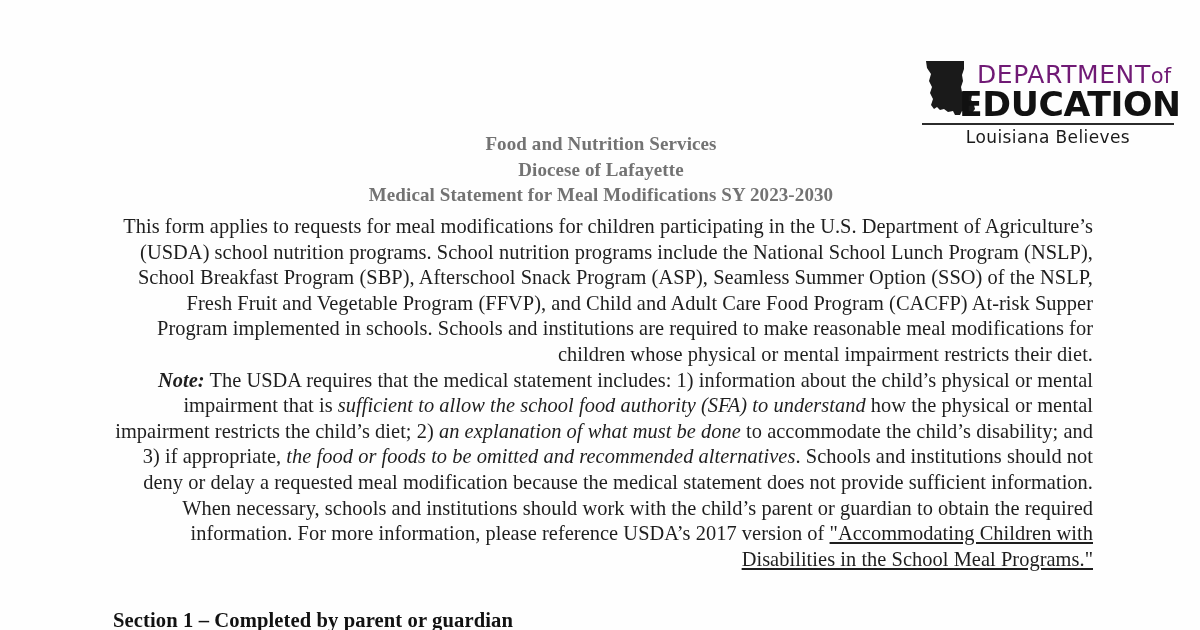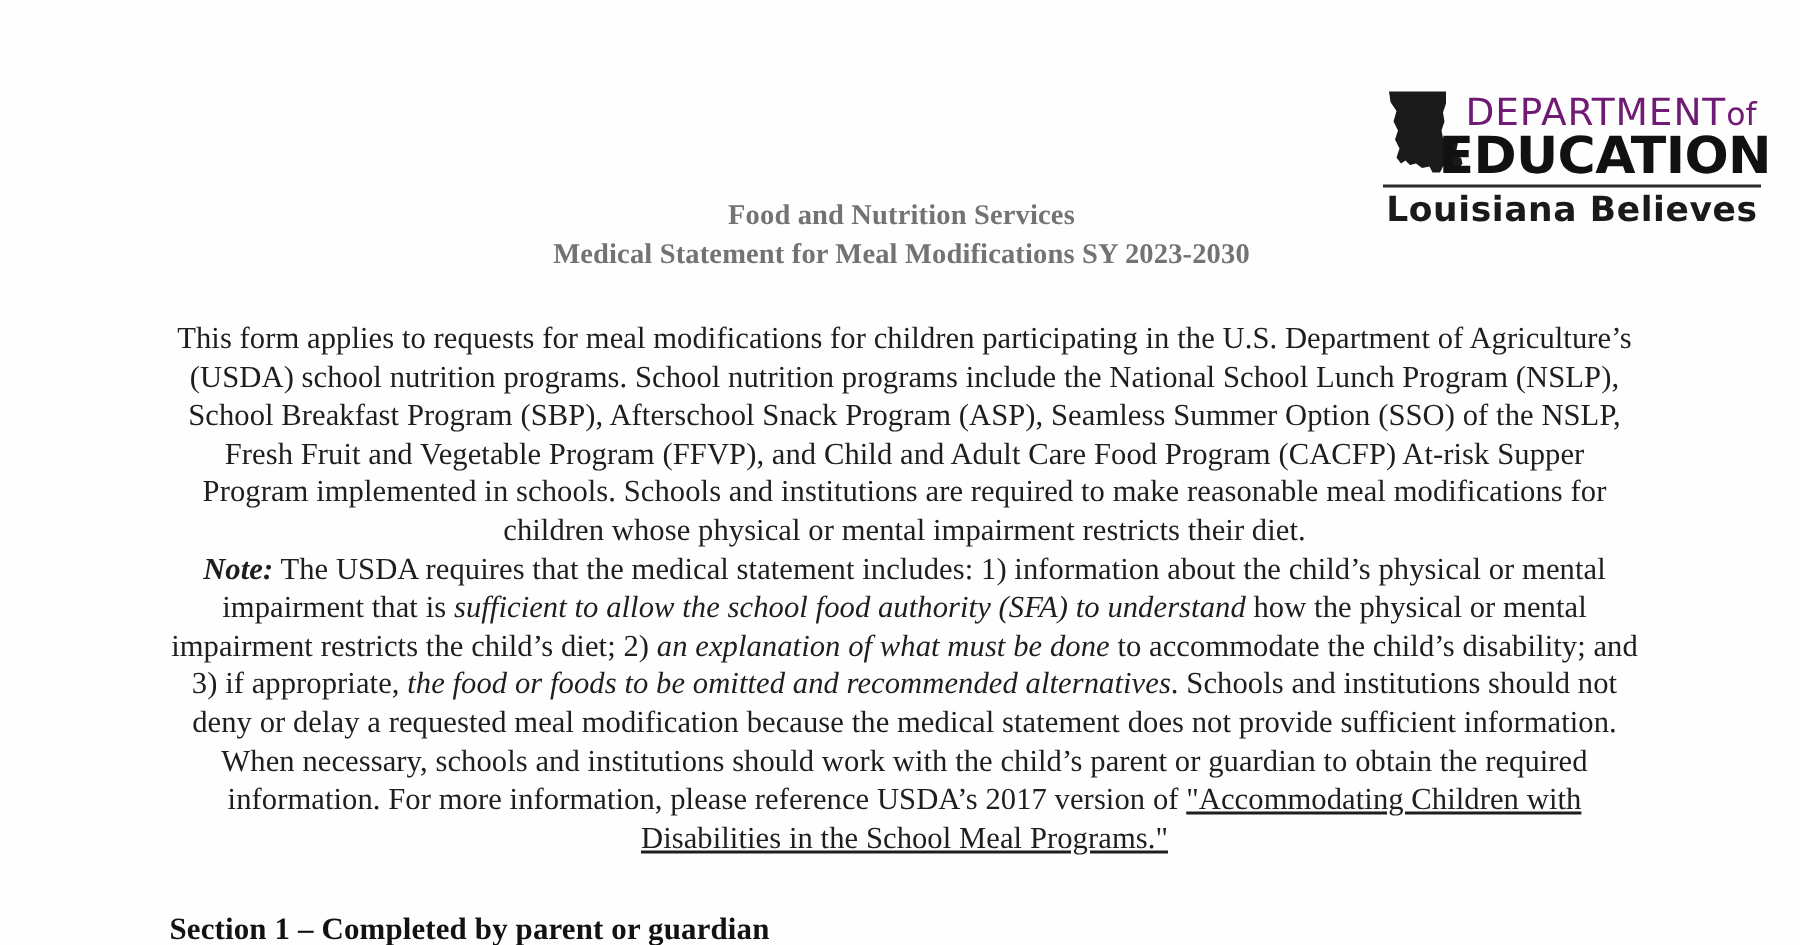--- a/index.html
+++ b/index.html
@@ -79,26 +79,26 @@
     transform: scaleX(1.02);
     transform-origin: left center;
   }
   .logo-rule {
     border-top: 2px solid #2b2b2b;
     margin-top: 1px;
     width: 100%;
   }
   .tagline {
     font-family: "DejaVu Sans", sans-serif;
-    font-size: 23px;
+    font-size: 17px;
     color: #1a1a1a;
     text-align: center;
     letter-spacing: 0.4px;
     margin-top: 2px;
-    font-weight: 700;
+    font-weight: 400;
     white-space: nowrap;
   }
 
   
   .title-block {
     position: absolute;
     top: 131px;
     left: 113px;
     width: 976px;
     text-align: center;
@@ -115,21 +115,21 @@
   .body-block {
     position: absolute;
     top: 214px;
     left: 113px;
     width: 980px;
   }
   p.para {
     margin: 0;
     font-size: 20.4px;
     line-height: 25.6px;
-    text-align: center;
+    text-align: right;
     color: #1e1e1e;
     letter-spacing: 0.05px;
   }
   p.para + p.para { }
 
   .it { font-style: italic; }
   .bi { font-style: italic; font-weight: bold; }
   a.doclink {
     color: #1e1e1e;
     text-decoration: underline;
@@ -166,20 +166,21 @@
         <div class="word-department"><span>DEPARTMENT</span><span class="of">of</span></div>
         <div class="word-education">EDUCATION</div>
       </div>
     </div>
     <div class="logo-rule"></div>
     <div class="tagline">Louisiana Believes</div>
   </div>
 
   <div class="title-block">
     <div class="doc-title">Food and Nutrition Services</div>
+    <div class="doc-title">Diocese of Lafayette</div>
     <div class="doc-title">Medical Statement for Meal Modifications SY 2023-2030</div>
   </div>
 
   <div class="body-block">
 
     <p class="para">This form applies to requests for meal modifications for children participating in the U.S. Department of Agriculture’s (USDA) school nutrition programs. School nutrition programs include the National School Lunch Program (NSLP), School Breakfast Program (SBP), Afterschool Snack Program (ASP), Seamless Summer Option (SSO) of the NSLP, Fresh Fruit and Vegetable Program (FFVP), and Child and Adult Care Food Program (CACFP) At-risk Supper Program implemented in schools. Schools and institutions are required to make reasonable meal modifications for children whose physical or mental impairment restricts their diet.</p>
 
     <p class="para">
       <span class="bi">Note:</span><span> The USDA requires that the medical statement includes: 1) information about the child’s physical or mental impairment that is </span><span class="it">sufficient to allow the school food authority (SFA) to understand</span><span> how the physical or mental impairment restricts the child’s diet; 2) </span><span class="it">an explanation of what must be done</span><span> to accommodate the child’s disability; and 3) if appropriate, </span><span class="it">the food or foods to be omitted and recommended alternatives</span><span>. Schools and institutions should not deny or delay a requested meal modification because the medical statement does not provide sufficient information. When necessary, schools and institutions should work with the child’s parent or guardian to obtain the required information. For more information, please reference USDA’s 2017 version of </span><a class="doclink" href="#">"Accommodating Children with Disabilities in the School Meal Programs."</a>
     </p>

